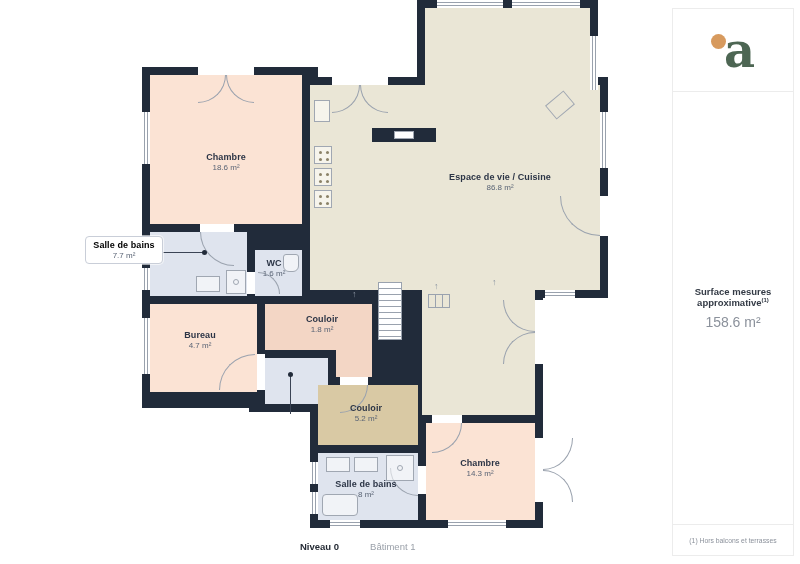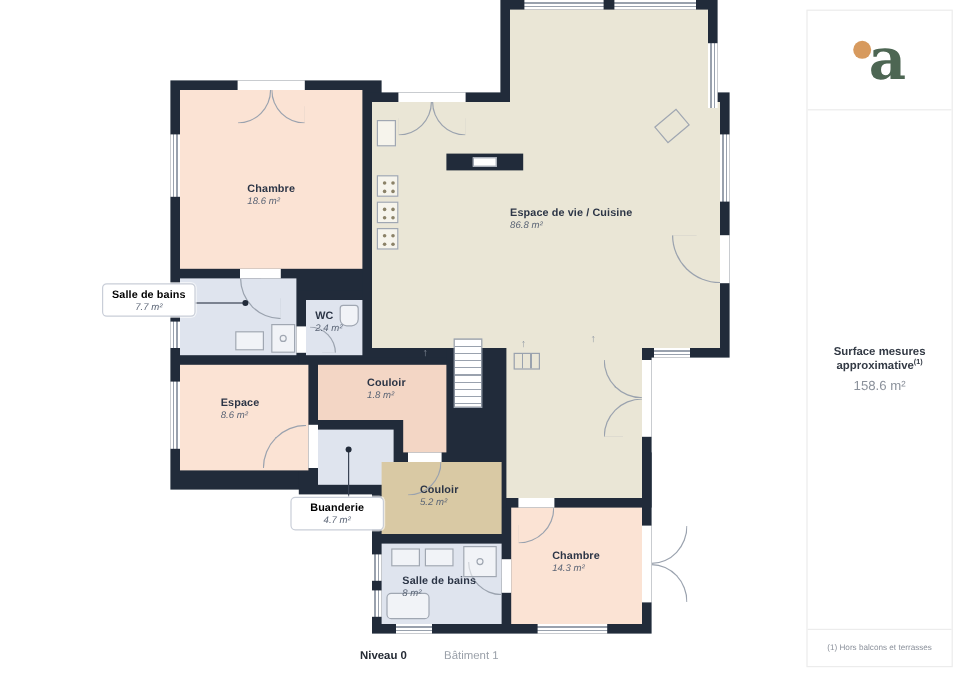--- a/index.html
+++ b/index.html
@@ -14,37 +14,37 @@
   .gap{position:absolute;background:#fff;}
   .arc{position:absolute;box-sizing:border-box;}
   .arc-tl{border-radius:0 0 100% 0;border-right:1px solid #9aa2ae;border-bottom:1px solid #9aa2ae;}
   .arc-tr{border-radius:0 0 0 100%;border-left:1px solid #9aa2ae;border-bottom:1px solid #9aa2ae;}
   .arc-bl{border-radius:0 100% 0 0;border-right:1px solid #9aa2ae;border-top:1px solid #9aa2ae;}
   .arc-br{border-radius:100% 0 0 0;border-left:1px solid #9aa2ae;border-top:1px solid #9aa2ae;}
   .fix{position:absolute;border:1px solid #a0a7b2;box-sizing:border-box;background:rgba(255,255,255,.55);}
   .circ{position:absolute;border:1px solid #a0a7b2;border-radius:50%;box-sizing:border-box;}
   .stairs{position:absolute;background:repeating-linear-gradient(to bottom,#fff 0,#fff 5px,#9aa2ae 5px,#9aa2ae 6px);border:1px solid #9aa2ae;box-sizing:border-box;}
   .steps-h{position:absolute;background:repeating-linear-gradient(to right,rgba(0,0,0,0) 0,rgba(0,0,0,0) 6px,#9aa2ae 6px,#9aa2ae 7px);border:1px solid #9aa2ae;box-sizing:border-box;}
-  .rlabel{position:absolute;transform:translate(-50%,-50%);text-align:left;color:#2c3546;white-space:nowrap;z-index:3;}
+  .rlabel{position:absolute;transform:translate(-50%,-50%);text-align:center;color:#2c3546;white-space:nowrap;z-index:3;}
   .rname{font-weight:700;font-size:9px;letter-spacing:.1px;display:block;}
-  .rarea{font-size:8px;color:#5a6475;display:block;margin-top:1px;font-style:italic;}
+  .rarea{font-size:8px;color:#5a6475;display:block;margin-top:1px;}
   .callout{position:absolute;background:#fff;border:1px solid #c9ced8;border-radius:4px;padding:3px 7px;text-align:center;z-index:6;box-shadow:0 0 0 1px rgba(255,255,255,.6);}
   .leader{position:absolute;background:#3a4354;z-index:5;}
   .dot{position:absolute;width:5px;height:5px;border-radius:50%;background:#222b3a;z-index:5;}
   .arrow{position:absolute;color:#8a93a0;font-size:9px;line-height:9px;z-index:4;}
   .burners{position:absolute;left:4px;top:4px;width:3px;height:3px;border-radius:50%;background:#8b8268;box-shadow:7px 0 0 #8b8268,0 7px 0 #8b8268,7px 7px 0 #8b8268;}
   .sidebar{position:absolute;left:672px;top:8px;width:122px;height:548px;border:1px solid #ececec;background:#fff;display:flex;flex-direction:column;box-sizing:border-box;}
   .side-logo{height:82px;border-bottom:1px solid #ececec;display:flex;align-items:center;justify-content:center;}
   .logo-wrap{position:relative;padding-left:13px;}
   .logo-a{font-family:"DejaVu Serif", serif;font-weight:700;font-size:48px;line-height:48px;color:#4d6653;}
   .logo-dot{position:absolute;left:0;top:8px;width:15px;height:15px;border-radius:50%;background:#d79a5e;}
   .side-main{flex:1;display:flex;flex-direction:column;align-items:center;justify-content:center;text-align:center;padding:0 6px;}
   .surface-title{font-size:9.5px;font-weight:700;color:#333a45;}
   .surface-title sup{font-size:6px;}
-  .surface-value{font-size:11px;color:#8b919b;margin-top:5px;}
+  .surface-value{font-size:14px;color:#8b919b;margin-top:5px;}
   .side-foot{border-top:1px solid #ececec;min-height:30px;display:flex;align-items:center;justify-content:center;font-size:6.8px;color:#8b919b;}
   .side-disc{border-top:1px solid #ececec;padding:4px;}
   .disc-box{border:1px solid #e4e4e4;border-radius:3px;padding:6px 5px 5px;text-align:center;}
   .disc-text{font-size:6.6px;color:#8b919b;line-height:1.55;}
   .brand{margin-top:6px;font-size:7.2px;letter-spacing:.6px;color:#3a3f47;}
   .brand .b1{font-weight:400;} .brand .b2{font-weight:700;}
   .footer{position:absolute;left:300px;top:541px;display:flex;gap:11px;align-items:flex-start;}
   .f-level{font-size:9.5px;font-weight:700;color:#252b35;}
   .f-bldg{font-size:9.5px;color:#9aa0a9;margin-left:20px;}
 </style>
@@ -144,35 +144,35 @@
   <div class="fix" style="left:326px;top:457px;width:24px;height:15px;"></div>
   <div class="fix" style="left:354px;top:457px;width:24px;height:15px;"></div>
   <div class="fix" style="left:386px;top:455px;width:28px;height:26px;"></div>
   <div class="circ" style="left:397px;top:465px;width:6px;height:6px;"></div>
   <div class="fix" style="left:322px;top:494px;width:36px;height:22px;border-radius:4px;"></div>
 
   <div class="rlabel" style="left:226px;top:162px;">
     <span class="rname">Chambre</span>
     <span class="rarea">18.6 m²</span>
   </div>
-  <div class="rlabel" style="left:476px;top:182px;">
+  <div class="rlabel" style="left:500px;top:182px;">
     <span class="rname">Espace de vie / Cuisine</span>
     <span class="rarea">86.8 m²</span>
   </div>
   <div class="rlabel" style="left:274px;top:268px;">
     <span class="rname">WC</span>
-    <span class="rarea">2.4 m²</span>
+    <span class="rarea">1.6 m²</span>
   </div>
   <div class="rlabel" style="left:322px;top:324px;">
     <span class="rname">Couloir</span>
     <span class="rarea">1.8 m²</span>
   </div>
   <div class="rlabel" style="left:200px;top:340px;">
-    <span class="rname">Espace</span>
-    <span class="rarea">8.6 m²</span>
+    <span class="rname">Bureau</span>
+    <span class="rarea">4.7 m²</span>
   </div>
   <div class="rlabel" style="left:366px;top:413px;">
     <span class="rname">Couloir</span>
     <span class="rarea">5.2 m²</span>
   </div>
   <div class="rlabel" style="left:366px;top:489px;">
     <span class="rname">Salle de bains</span>
     <span class="rarea">8 m²</span>
   </div>
   <div class="rlabel" style="left:480px;top:468px;">
@@ -181,24 +181,20 @@
   </div>
 
   <div class="leader" style="left:158px;top:252px;width:46px;height:1px;"></div>
   <div class="dot" style="left:202px;top:250px;"></div>
   <div class="callout" style="left:85px;top:236px;width:62px;">
     <span class="rname">Salle de bains</span>
     <span class="rarea">7.7 m²</span>
   </div>
   <div class="leader" style="left:290px;top:376px;width:1px;height:38px;"></div>
   <div class="dot" style="left:288px;top:372px;"></div>
-  <div class="callout" style="left:242px;top:414px;width:62px;">
-    <span class="rname">Buanderie</span>
-    <span class="rarea">4.7 m²</span>
-  </div>
 
   <div class="sidebar">
     <div class="side-logo">
       <span class="logo-wrap">
         <span class="logo-dot"></span>
         <span class="logo-a">a</span>
       </span>
     </div>
     <div class="side-main">
       <div class="surface-title">

